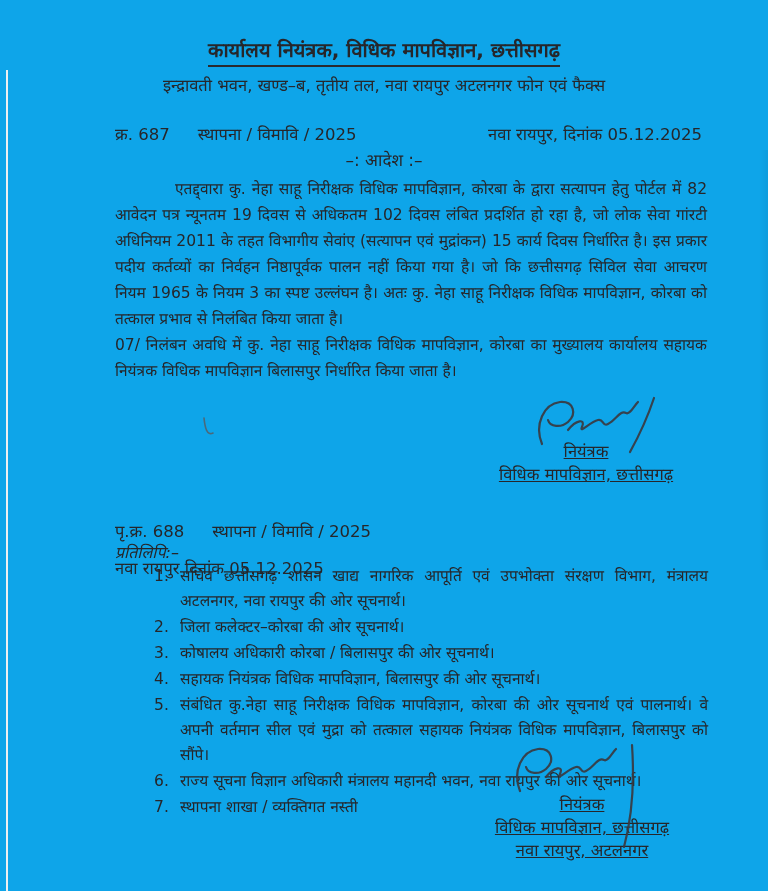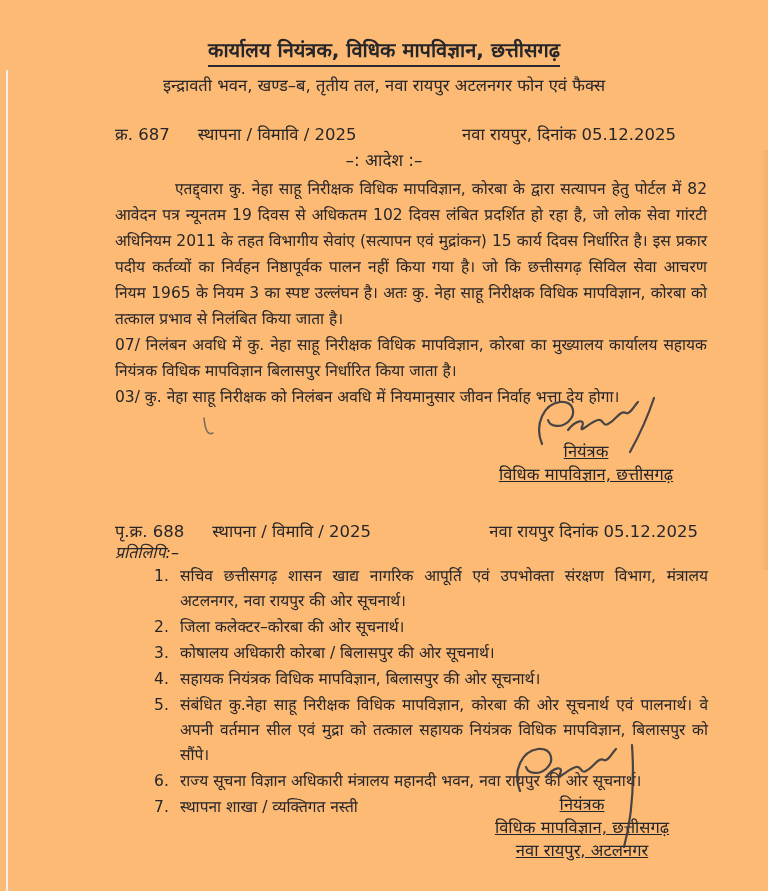--- a/index.html
+++ b/index.html
@@ -1,39 +1,39 @@
 <!DOCTYPE html>
 <html><head>
 <meta charset="utf-8">
 <style>
   html,body { margin:0; padding:0; background:#ffffff; }
   .page {
     position:relative; width:768px; height:891px; overflow:hidden;
-    background:#fdba74; color:#26262a;
+    background:#0ea5e9; color:#26262a;
     font-family:"DejaVu Sans", sans-serif;
   }
   
   .edge-left { position:absolute; left:6px; top:70px; bottom:0; width:2px; background:#eef0f1; }
   .edge-right { position:absolute; right:0; top:150px; height:420px; width:9px;
     background:linear-gradient(to right, rgba(0,0,0,0), rgba(0,0,0,0.05)); }
 
   
   .letterhead { position:absolute; top:36px; left:0; right:0; text-align:center; }
   .lh-title { display:inline-block; font-size:20px; font-weight:bold;
     border-bottom:2px solid #2a2a2e; padding-bottom:2px; }
   .lh-address { margin-top:6px; font-size:16.5px; }
   .lh-contact { margin-top:4px; font-size:15px; }
   .lh-email { text-decoration:underline; margin-left:9px; }
 
   
   .ref-row { position:absolute; left:115px; display:flex; justify-content:space-between;
     font-size:16.5px;gap:14px; }
   #ref1 { top:122px; right:66px; }
-  #ref1 .ref-right { margin-right:26px; }
-  #ref2 { top:519px; right:58px; }
+  #ref1 .ref-right { }
+  #ref2 { top:519px; right:58px;flex-direction:column; }
   #ref2 .ref-right { margin-right:12px; }
   .ref-left { display:flex; gap:28px; }
 
   .order-heading { position:absolute; top:148px; left:0; right:0; text-align:center;
     font-size:17px; }
 
   
   .order-body { position:absolute; top:176px; left:115px; width:592px;
     font-size:15.5px; line-height:26px; text-align:justify; }
   .order-body p { margin:0; }
@@ -78,21 +78,20 @@
       <span>स्थापना / विमावि / 2025</span>
     </div>
     <span class="ref-right">नवा रायपुर, दिनांक 05.12.2025</span>
   </div>
 
   <div class="order-heading">–: आदेश :–</div>
 
   <div class="order-body">
     <p id="para1">एतद्द्वारा कु. नेहा साहू निरीक्षक विधिक मापविज्ञान, कोरबा के द्वारा सत्यापन हेतु पोर्टल में 82 आवेदन पत्र न्यूनतम 19 दिवस से अधिकतम 102 दिवस लंबित प्रदर्शित हो रहा है, जो लोक सेवा गांरटी अधिनियम 2011 के तहत विभागीय सेवांए (सत्यापन एवं मुद्रांकन) 15 कार्य दिवस निर्धारित है। इस प्रकार पदीय कर्तव्यों का निर्वहन निष्ठापूर्वक पालन नहीं किया गया है। जो कि छत्तीसगढ़ सिविल सेवा आचरण नियम 1965 के नियम 3 का स्पष्ट उल्लंघन है। अतः कु. नेहा साहू निरीक्षक विधिक मापविज्ञान, कोरबा को तत्काल प्रभाव से निलंबित किया जाता है।</p>
     <p id="para2">07/ निलंबन अवधि में कु. नेहा साहू निरीक्षक विधिक मापविज्ञान, कोरबा का मुख्यालय कार्यालय सहायक नियंत्रक विधिक मापविज्ञान बिलासपुर निर्धारित किया जाता है।</p>
-    <p id="para3">03/ कु. नेहा साहू निरीक्षक को निलंबन अवधि में नियमानुसार जीवन निर्वाह भत्ता देय होगा।</p>
   </div>
 
   <svg class="tick-mark" width="16" height="26" viewBox="0 0 16 26">
     <path class="tick-path" d="M4 2 C5 12 7 20 13 17"></path>
   </svg>
 
   <div class="sig-block" id="sig1">
     <svg class="sig-scrawl" width="150" height="64" viewBox="0 0 150 64">
       <path class="scrawl-path" d="M14 50 C6 30 16 10 32 8 C46 7 49 20 40 28 C33 34 22 33 20 26"></path>
       <path class="scrawl-path" d="M40 36 C48 26 58 24 54 33 C51 40 62 28 70 26 C76 24.5 74 33 80 30 C88 26 92 16 98 19 C102 21 106 12 110 8"></path>

